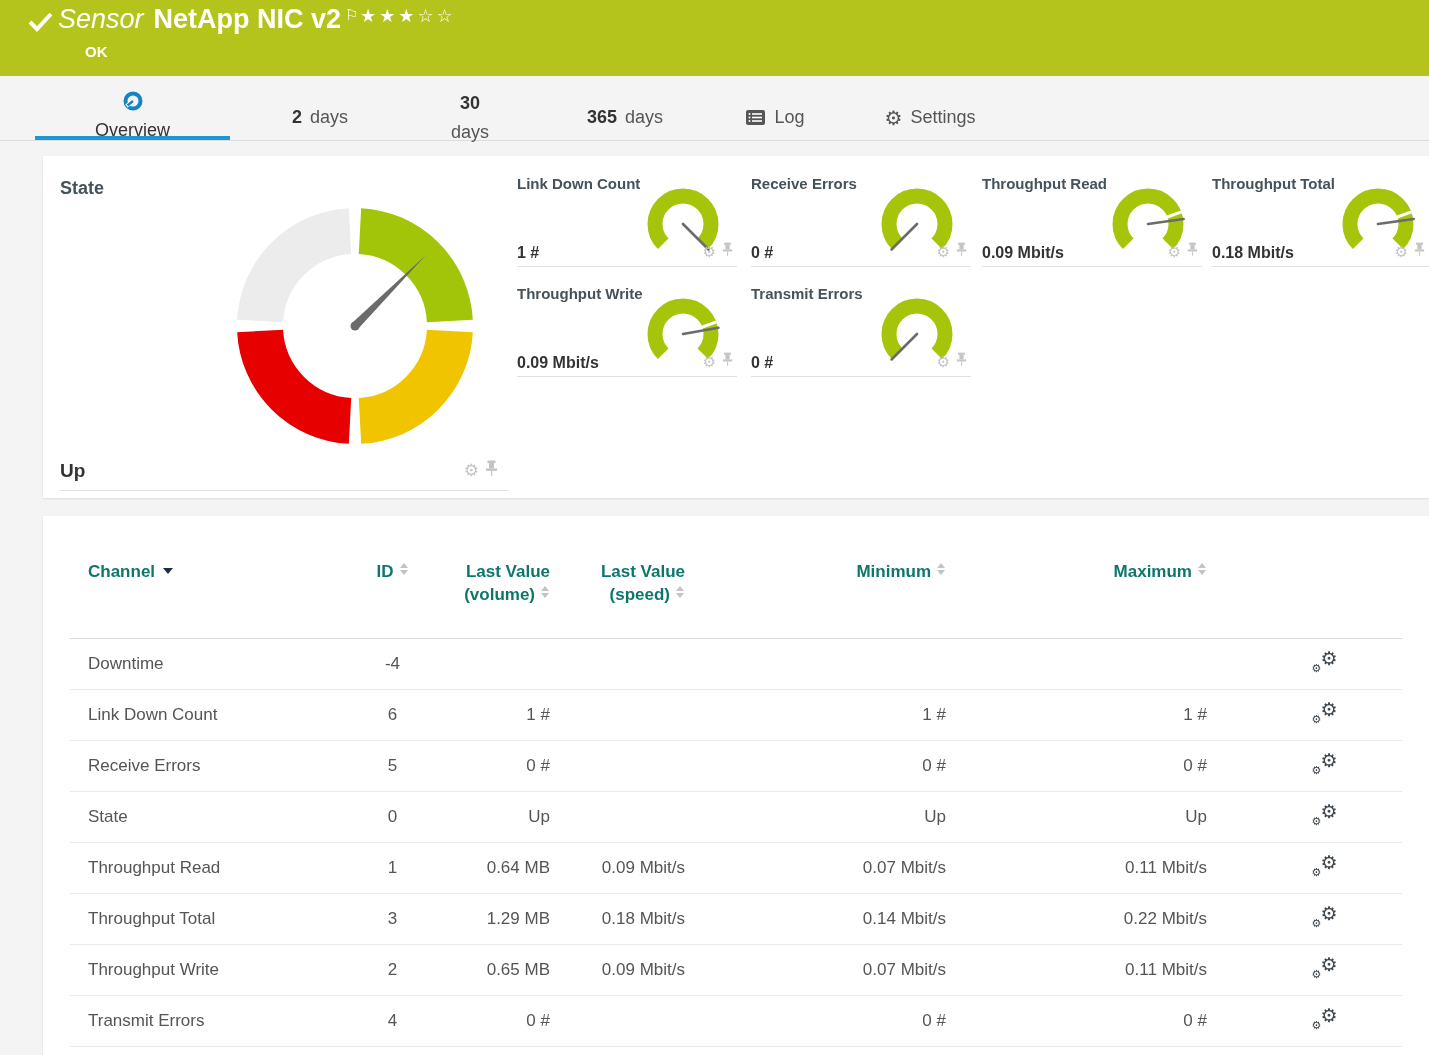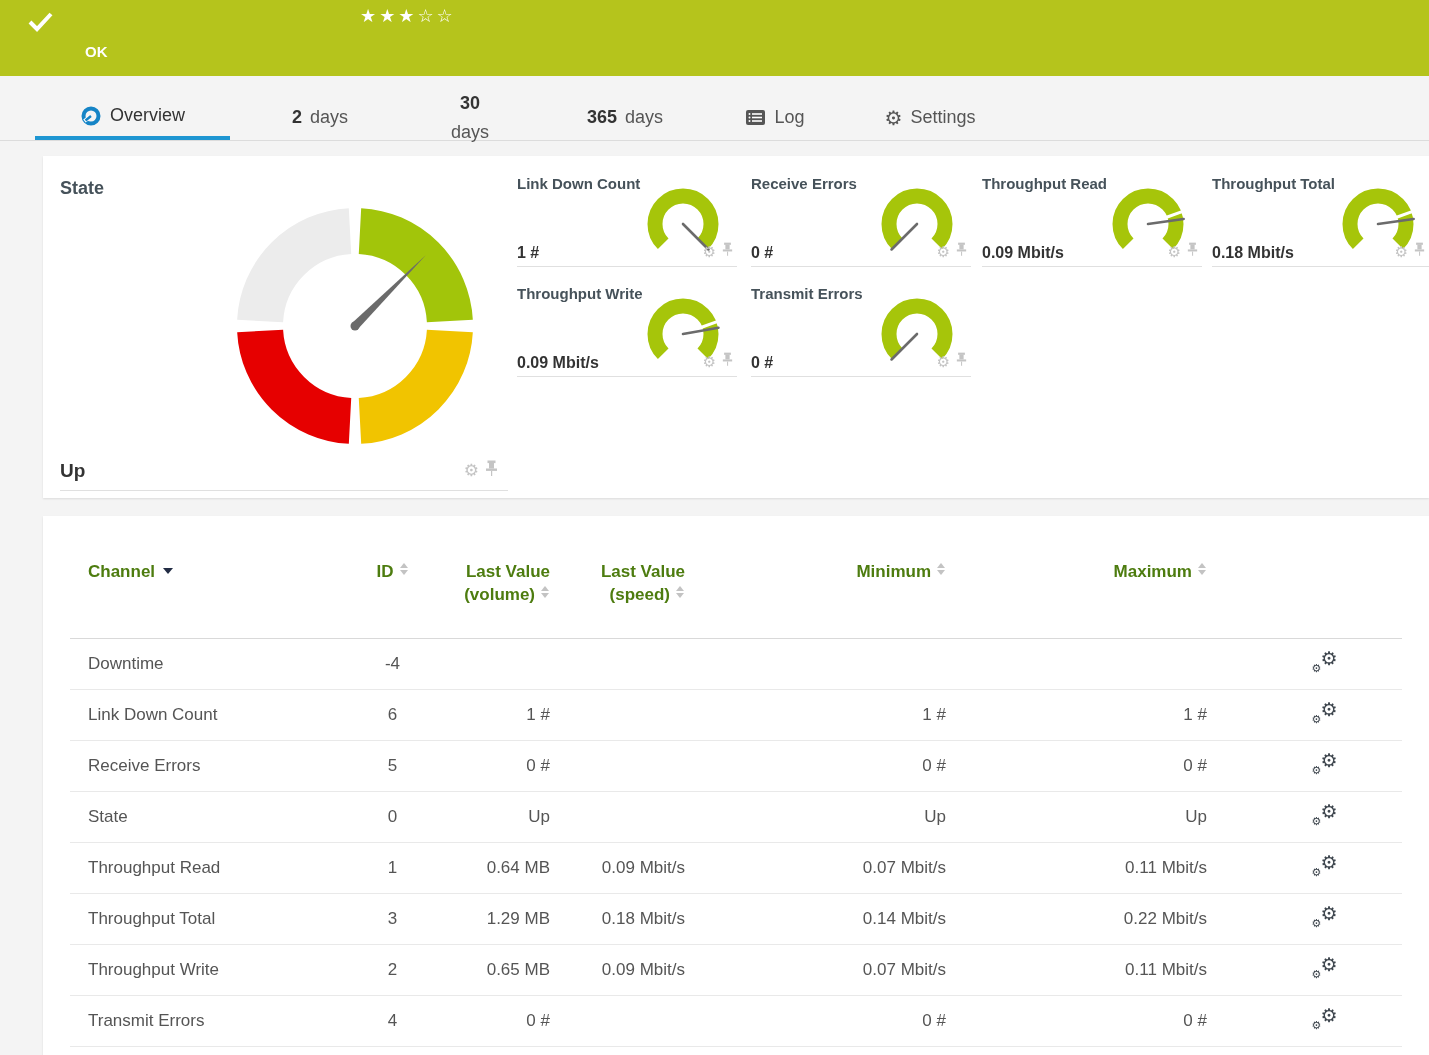--- a/index.html
+++ b/index.html
@@ -22,21 +22,21 @@
   .stars{ font-size:18px; letter-spacing:3px; position:absolute; left:360px; top:5px; }
   .status-ok{ position:absolute; left:85px; top:43px; font-size:15px; font-weight:700; }
   
   .tabbar{
     height:46px; margin-top:19px; border-bottom:1px solid #dcdcdc;
     display:flex; padding-left:35px; align-items:stretch;
   }
   .tab{ display:flex; align-items:center; justify-content:center; gap:8px;
         font-size:18px; color:#555; cursor:pointer; position:relative; }
   .tab .num{ font-weight:700; color:#333; }
-  .tab.active{ border-bottom:4px solid #1e96d2; color:#333; }
+  .tab.active{ border-bottom:4px solid #1e96d2; color:#333;flex-direction:column; }
   .tab-icon{ display:inline-flex; align-items:center; }
   .t0{width:195px;} .t1{width:170px; margin-left:30px;} .t2{width:120px; margin-left:30px;}
   .t3{width:120px; margin-left:30px;flex-direction:column;} .t4{width:130px; margin-left:30px;}
   .t5{width:200px; margin-left:30px;} .t6{width:110px; margin-left:30px;} .t7{width:140px; margin-left:30px;}
   .gearglyph{ font-size:20px; color:#555; line-height:1; }
   
   .card{ background:#fff; box-shadow:0 1px 2px rgba(0,0,0,.10); position:relative; }
   .gauges-card{ margin:15px 0 0 43px; width:1386px; height:342px; }
   .table-card{ margin:18px 0 0 43px; width:1386px; height:545px; }
   
@@ -54,21 +54,21 @@
   .gtile .tile-title{ font-size:15px; position:absolute; left:0; top:4px; }
   .gtile .gauge-svg{ position:absolute; left:128px; top:12px; }
   .gtile .tile-value{ position:absolute; left:0; bottom:4px; font-size:16px; font-weight:700; color:#333; }
   .gtile .tile-actions{ right:4px; bottom:6px; }
   .gtile .mini-gear{ font-size:15px; }
   .c0{left:474px;} .c1{left:708px;} .c2{left:939px;} .c3{left:1169px; width:217px;}
   .r0{top:15px;} .r1{top:125px;}
   
   table{ border-collapse:collapse; margin:0 0 0 27px; width:1332px; table-layout:fixed; }
   thead td{ vertical-align:top; padding-top:45px; height:122px;
-            font-size:17px; font-weight:700; color:#4d7c0f; border-bottom:1px solid #d9d9d9; line-height:1.35;}
+            font-size:17px; font-weight:700; color:#0f766e; border-bottom:1px solid #d9d9d9; line-height:1.35;}
   tbody td{ height:51px; border-bottom:1px solid #e9e9e9; font-size:17px; color:#555; }
   .col-ch{ width:300px; text-align:left; padding-left:18px;}
   .col-id{ width:45px; text-align:center;}
   .col-lv{ width:135px; text-align:right;}
   .col-ls{ width:135px; text-align:right;}
   .col-mn{ width:261px; text-align:right;}
   .col-mx{ width:261px; text-align:right;}
   .col-gr{ text-align:center; padding-left:40px;}
   .sorters{ display:inline-block; width:9px; margin-left:6px; vertical-align:2px;}
   .sorters i{ display:block; width:0; height:0; border-left:4.5px solid transparent; border-right:4.5px solid transparent;}
@@ -82,20 +82,23 @@
 </style>
 </head>
 <body>
 
 <div class="sensor-header">
   <span class="check">
     <svg width="26" height="24" viewBox="0 0 26 24">
         <polyline points="2,12 9,19 23,4" fill="none" stroke="#fff" stroke-width="4"></polyline>
       </svg>
   </span>
+  <div class="title-row">
+    <span class="kind">Sensor</span><span class="sensor-title">NetApp NIC v2</span><span class="flag">⚐</span>
+  </div>
   <span class="stars">★★★☆☆</span>
   <span class="status-ok">OK</span>
 </div>
 
 <div class="tabbar">
   <div class="tab t0 active">
     <span class="tab-icon">
       <svg width="22" height="22" viewBox="0 0 22 22">
         <circle cx="11" cy="11" r="7.5" fill="none" stroke="#1584c6" stroke-width="4"></circle>
         <line x1="11" y1="11" x2="4.5" y2="16" stroke="#fff" stroke-width="4"></line>

